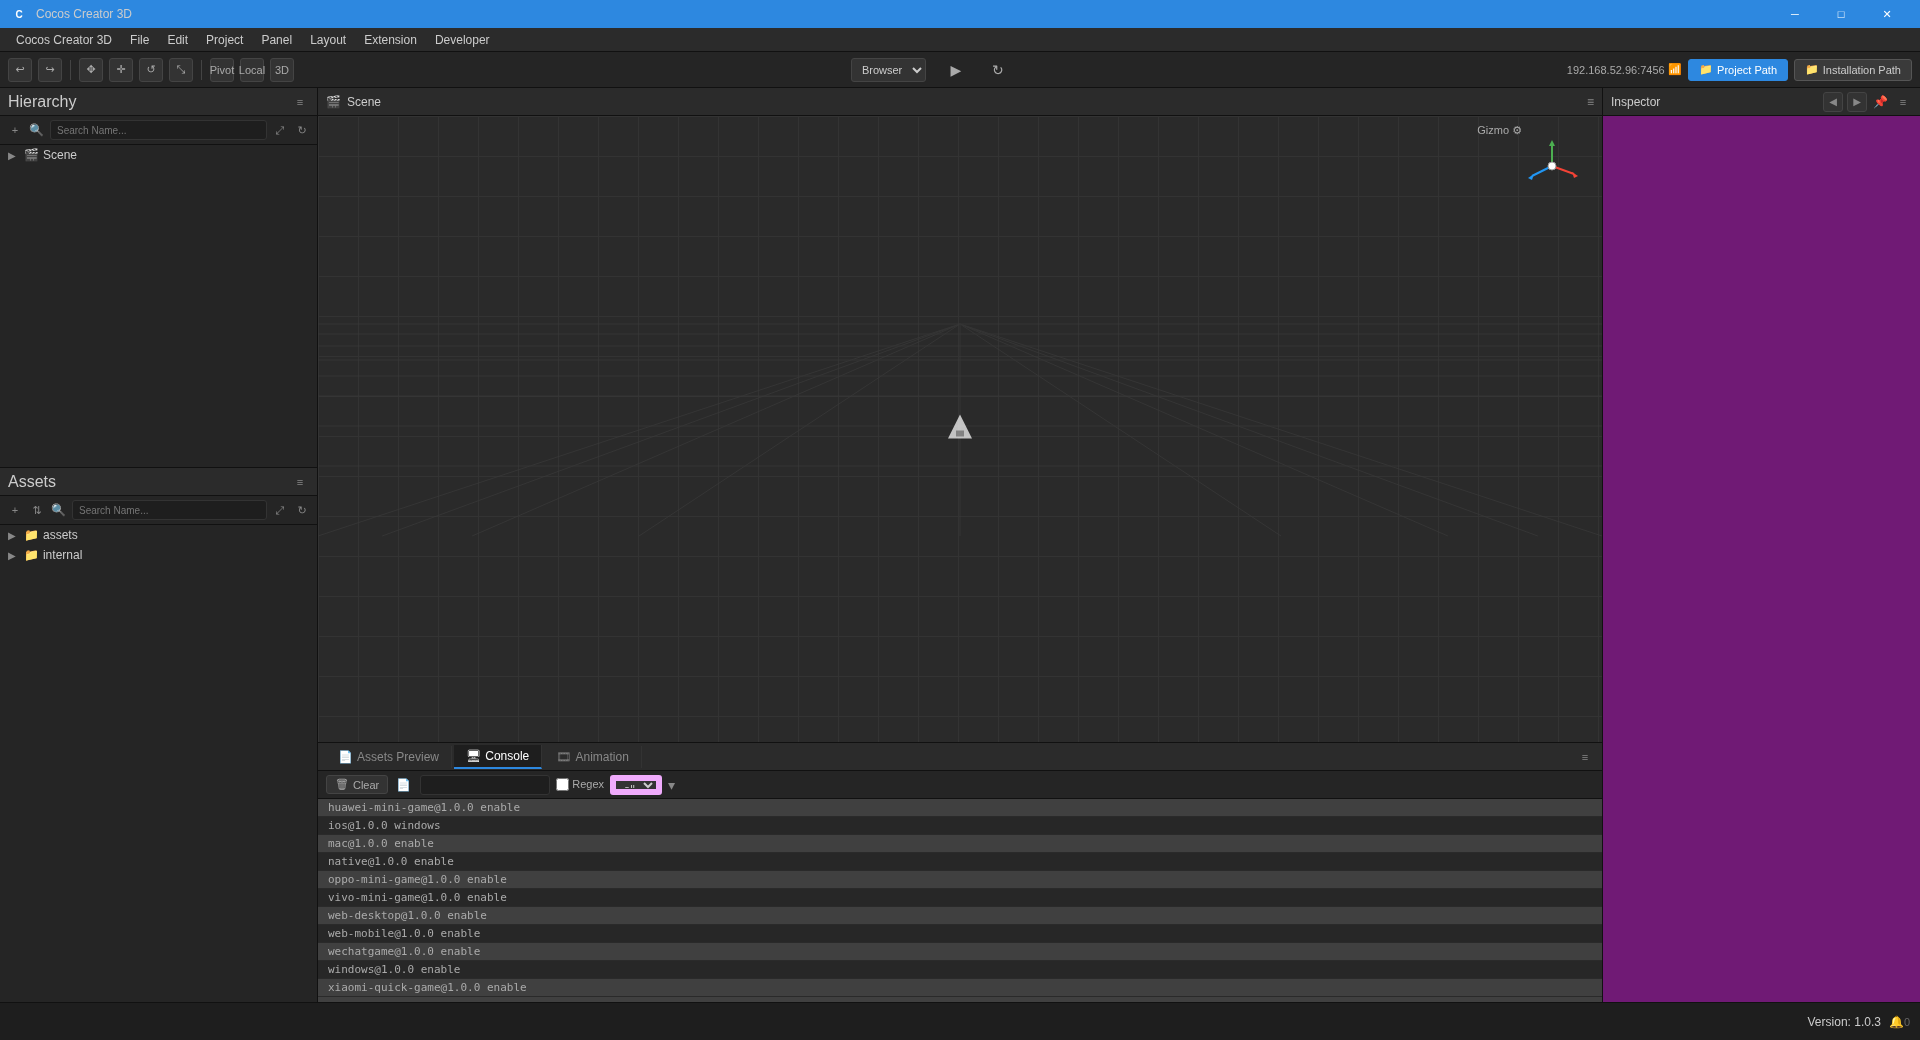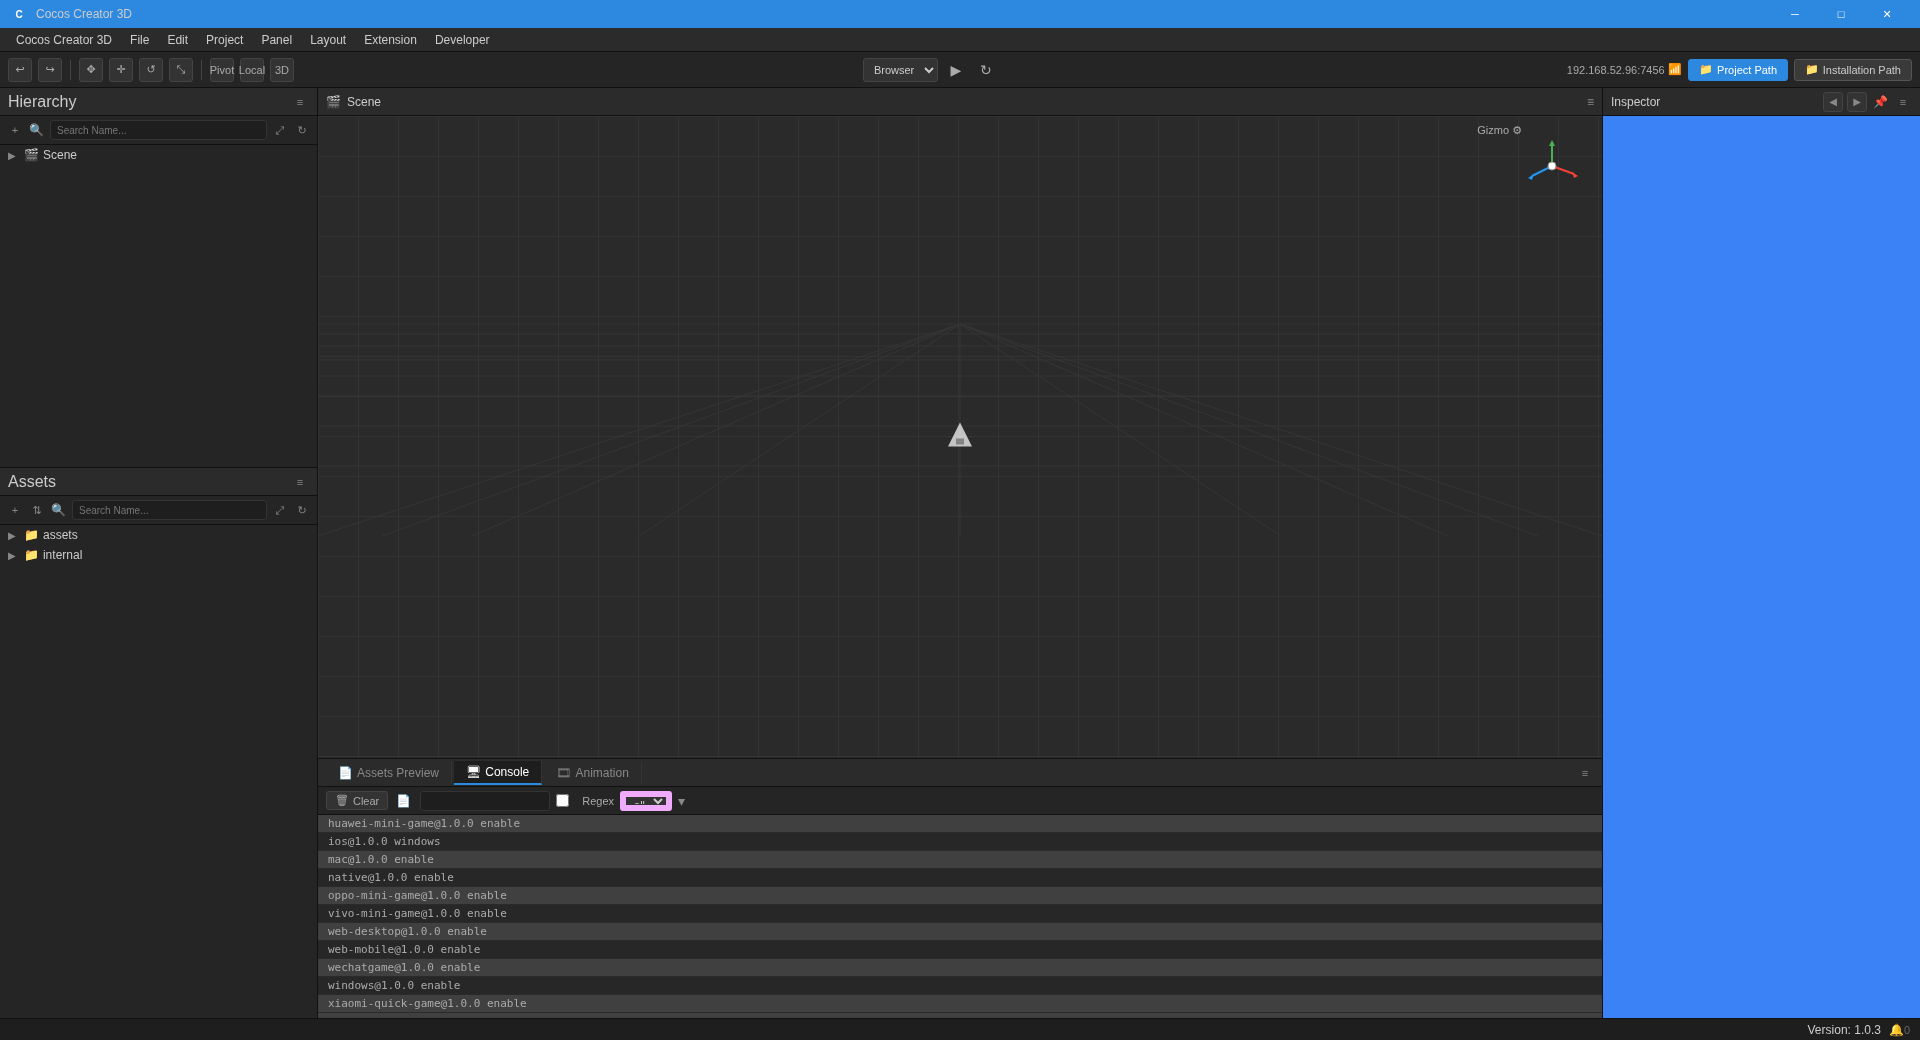--- a/index.html
+++ b/index.html
@@ -63,21 +63,21 @@
       justify-content: space-between;
     }
     #toolbar-left {
       display: flex;
       align-items: center;
       gap: 6px;
     }
     #toolbar-center {
       display: flex;
       align-items: center;
-      gap: 6px;
+      gap: 18px;
     }
     #toolbar-right {
       display: flex;
       align-items: center;
       gap: 6px;
     }
     .toolbar-btn {
       width: 24px;
       height: 24px;
       background: #333;
@@ -391,22 +391,21 @@
       background: #1e1e1e;
       border: 1px solid #333;
       border-radius: 3px;
       color: #ccc;
       padding: 2px 6px;
       font-size: 11px;
       height: 20px;
     }
     .console-checkbox {
       display: flex;
-      align-items: center;
-      gap: 13px;
+      gap: 3px;
       color: #aaa;
       font-size: 11px;
     }
     .console-select {
       background: #333;
       border: 6px solid #f0abfc;
       color: #ccc;
       padding: 1px 4px;
       border-radius: 3px;
       font-size: 11px;
@@ -426,21 +425,21 @@
       border-bottom: 1px solid #2a2a2a;
       font-family: monospace;
     }
     .console-row:nth-child(even) { background: #272727; }
 
     
     #right-panel {
       width: 318px;
       display: flex;
       flex-direction: column;
-      background: #3b82f6;
+      background: #701a75;
       border-left: 1px solid #111;
       flex-shrink: 0;
     }
     #inspector-header {
       height: 28px;
       background: #2b2b2b;
       display: flex;
       align-items: center;
       padding: 0 8px;
       border-bottom: 1px solid #111;
@@ -470,21 +469,21 @@
       overflow-y: auto;
     }
     #inspector-pin-btn {
       color: #888;
       cursor: pointer;
       font-size: 12px;
     }
 
     
     #status-bar {
-      height: 22px;
+      height: 38px;
       background: #1e1e1e;
       display: flex;
       align-items: center;
       justify-content: flex-end;
       padding: 0 10px;
       border-top: 1px solid #111;
       flex-shrink: 0;
     }
 
     

